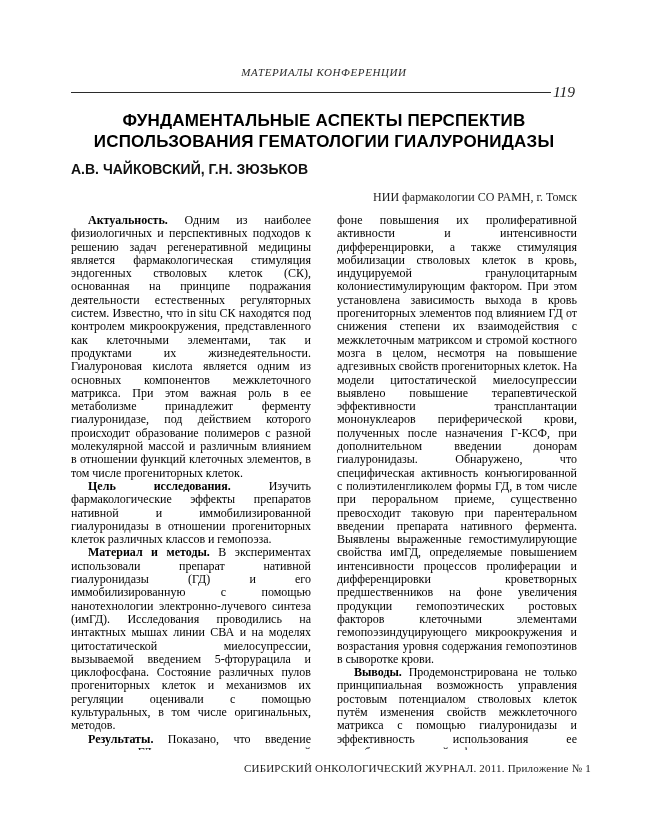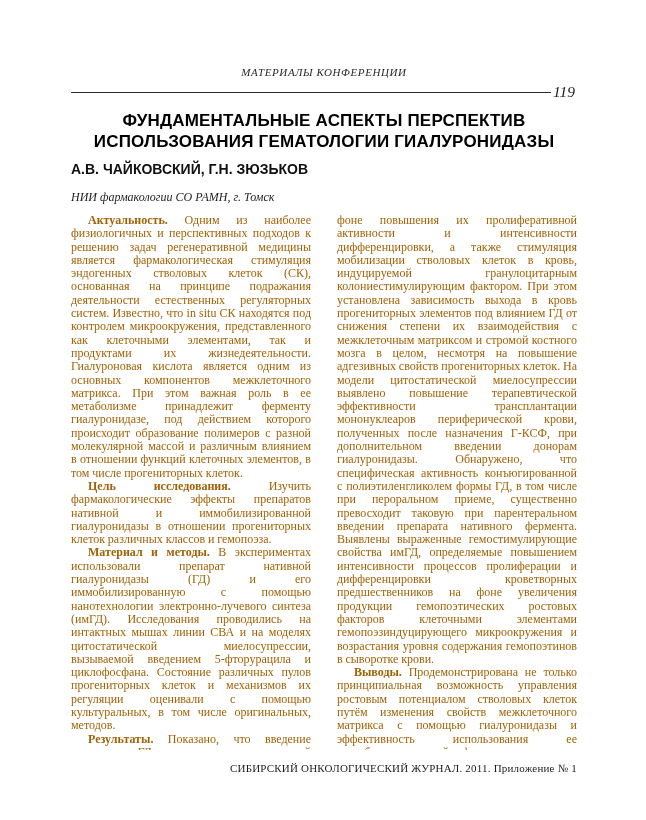--- a/index.html
+++ b/index.html
@@ -60,49 +60,48 @@
   .authors {
     margin-top: 9px;
     text-align: left;
     font-family: "Liberation Sans", sans-serif;
     font-weight: bold;
     font-size: 14px;
     color: #101010;
   }
   .affiliation {
     margin-top: 13px;
-    text-align: left;
-    font-style: italic;
+    text-align: right;
     font-size: 12px;
     color: #1e1e1e;
   }
   .columns {
     margin-top: 9px;
     display: flex;
     gap: 26px;
     height: 536px;
     overflow: hidden;
   }
   .col {
     flex: 1;
     text-align: justify;
     font-size: 12px;
     line-height: 13.3px;
-    color: #a16207;
+    color: #000000;
   }
   .col p {
     margin: 0;
     text-indent: 17px;
     word-spacing: -0.2px;
   }
   .col p.cont { text-indent: 0; }
   .col b { font-weight: bold; }
   .footer {
     position: absolute;
-    right: 38px;
+    right: 24px;
     top: 762px;
     font-size: 11px;
     letter-spacing: 0.2px;
     color: #1c1c1c;
   }
 </style>
 </head>
 <body>
 
 <div class="page">

